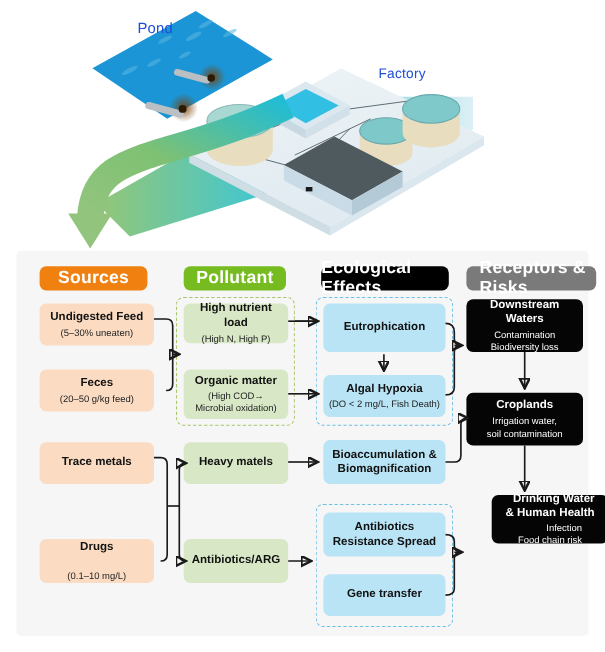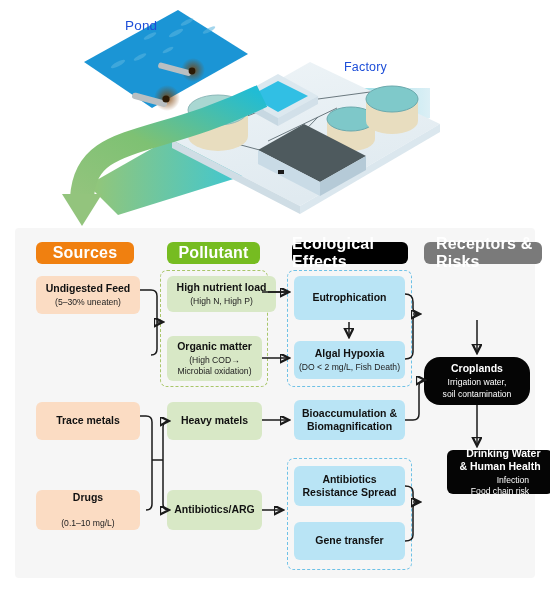--- a/index.html
+++ b/index.html
@@ -185,29 +185,33 @@
     </div>
 
     <div class="grp grp-green" style="left:145px;top:42px;width:108px;height:117px;"></div>
     <div class="grp grp-blue" style="left:272px;top:42px;width:125px;height:117px;"></div>
     <div class="grp grp-blue" style="left:272px;top:230px;width:125px;height:112px;"></div>
 
     <div class="node src" style="left:21px;top:48px;width:104px;height:38px;">
       <div class="t">Undigested Feed</div>
       <div class="s">(5–30% uneaten)</div>
     </div>
+    <div class="node src" style="left:21px;top:108px;width:104px;height:38px;">
+      <div class="t">Feces</div>
+      <div class="s">(20–50 g/kg feed)</div>
+    </div>
     <div class="node src" style="left:21px;top:174px;width:104px;height:38px;">
       <div class="t">Trace metals</div>
     </div>
     <div class="node src" style="left:21px;top:262px;width:104px;height:40px;gap:12px;">
       <div class="t">Drugs</div>
       <div class="s">(0.1–10 mg/L)</div>
     </div>
 
-    <div class="node pol" style="left:152px;top:48px;width:109px;height:36px;">
+    <div class="node pol" style="left:152px;top:48px;width:95px;height:36px;">
       <div class="t">High nutrient load</div>
       <div class="s">(High N, High P)</div>
     </div>
     <div class="node pol" style="left:152px;top:108px;width:95px;height:45px;white-space:pre-line;">
       <div class="t">Organic matter</div>
       <div class="s" style="white-space:pre-line;">(High COD→
 Microbial oxidation)</div>
     </div>
     <div class="node pol" style="left:152px;top:174px;width:95px;height:38px;">
       <div class="t">Heavy matels</div>
@@ -228,21 +232,26 @@
 Biomagnification</div>
     </div>
     <div class="node eco" style="left:279px;top:294px;width:111px;height:38px;">
       <div class="t">Gene transfer</div>
     </div>
     <div class="node eco" style="left:279px;top:238px;width:111px;height:40px;">
       <div class="t" style="white-space:pre-line;">Antibiotics
 Resistance Spread</div>
     </div>
 
-    <div class="node rec" style="left:409px;top:129px;width:106px;height:48px;border-radius:16px;">
+    <div class="node rec" style="left:409px;top:44px;width:106px;height:48px;">
+      <div class="t">Downstream Waters</div>
+      <div class="s" style="white-space:pre-line;">Contamination
+Biodiversity loss</div>
+    </div>
+    <div class="node rec" style="left:409px;top:129px;width:106px;height:48px;">
       <div class="t">Croplands</div>
       <div class="s" style="white-space:pre-line;">Irrigation water,
 soil contamination</div>
     </div>
     <div class="node rec" style="left:432px;top:222px;width:106px;height:44px;text-align:right;">
       <div class="t" style="white-space:pre-line;">Drinking Water
 &amp; Human Health</div>
       <div class="s" style="white-space:pre-line;">Infection
 Food chain risk</div>
     </div>

